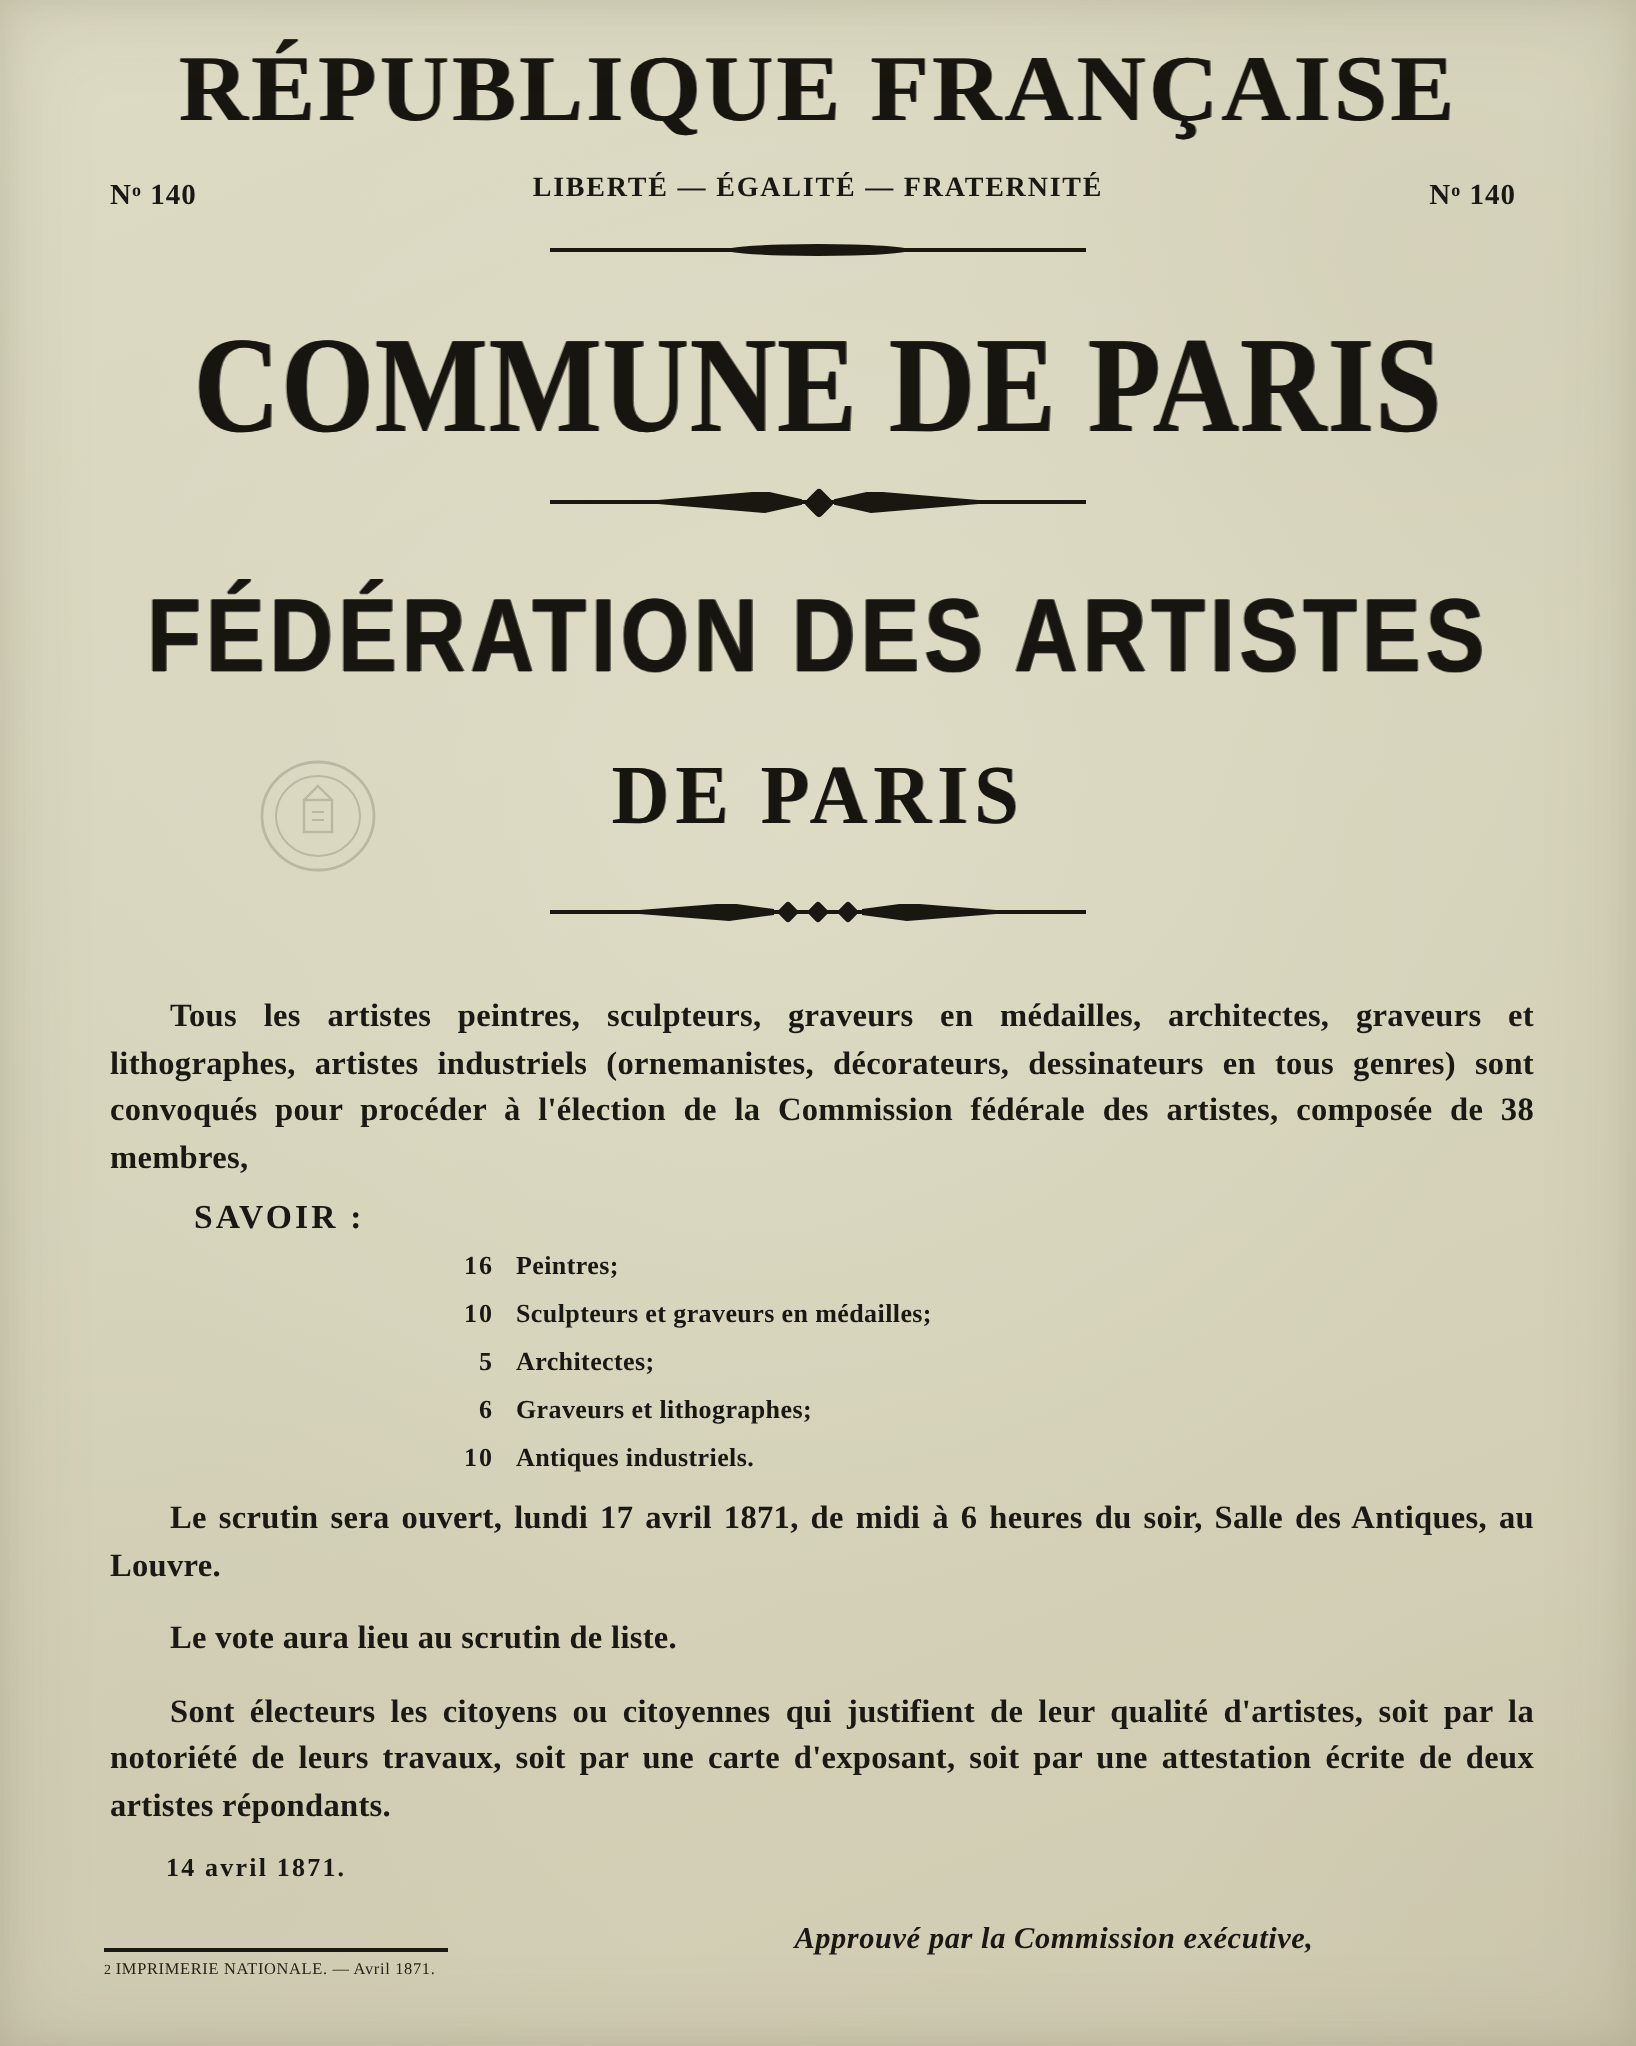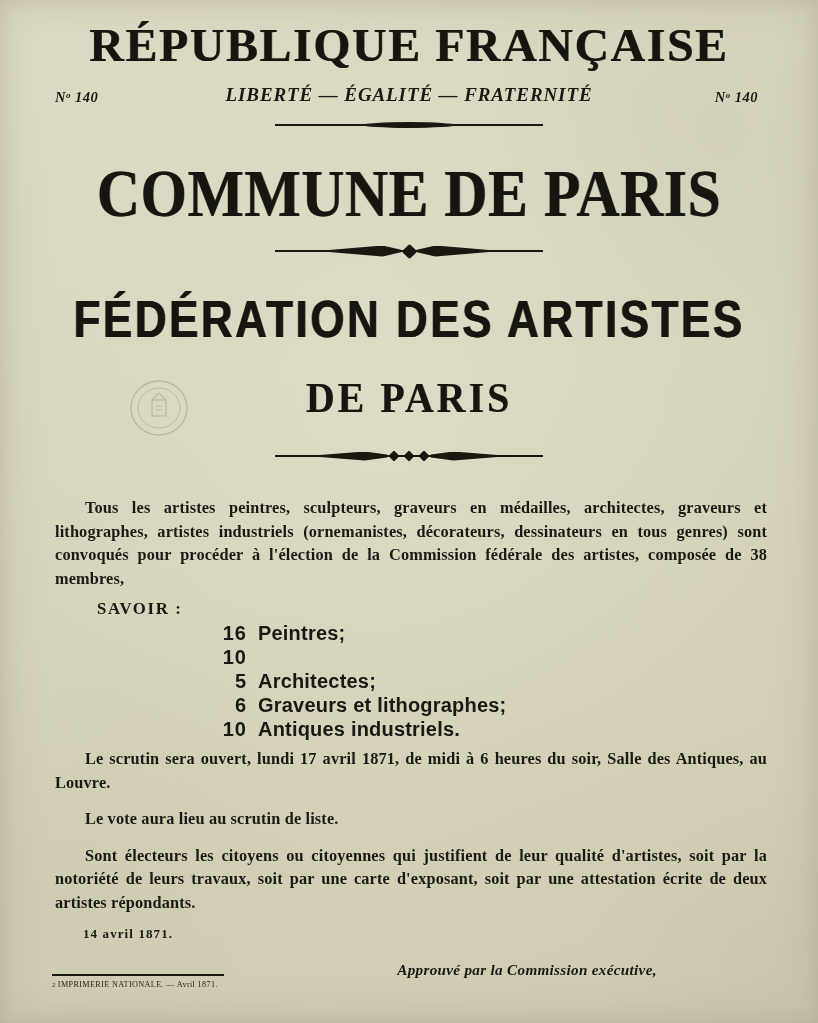--- a/index.html
+++ b/index.html
@@ -56,26 +56,25 @@
     line-height: 1;
     transform: scaleX(1.02);
     color: #17150f;
     text-shadow: 0.5px 0 0 rgba(23,21,15,0.55), -0.4px 0 0 rgba(23,21,15,0.3);
   }
 
   .numrow {
     position: relative;
     height: 26px;
     margin-top: 13px;
-    font-style: italic;
   }
   .devise {
     font-family: "Liberation Serif", serif;
     font-weight: bold;
-    font-size: 19px;
+    font-size: 14px;
     letter-spacing: 0.9px;
     text-align: center;
     line-height: 26px;
   }
   .num {
     position: absolute;
     top: 0;
     line-height: 26px;
     font-family: "Liberation Serif", serif;
     font-weight: bold;
@@ -249,23 +248,23 @@
     letter-spacing: 1.6px;
     margin: 9px 0 2px 42px;
   }
 
   .list {
     margin: 0 0 6px 0;
     padding: 0;
     list-style: none;
   }
   .list li {
-    font-family: Liberation Sans, sans-serif;
-    font-weight: bold;
-    font-size: 20px;
+    font-family: Liberation Serif, serif;
+    font-weight: bold;
+    font-size: 13px;
     line-height: 24px;
     letter-spacing: 0.2px;
     padding-left: 160px;
     display: flex;
   }
   .list li .qty {
     width: 32px;
     text-align: right;
     margin-right: 11px;
     letter-spacing: 1px;
@@ -395,20 +394,21 @@
 
     <div class="savoir">SAVOIR :</div>
 
     <ul class="list">
       <li>
         <span class="qty">16</span>
         <span>Peintres;</span>
       </li>
       <li>
         <span class="qty">10</span>
+        <span>Sculpteurs et graveurs en médailles;</span>
       </li>
       <li>
         <span class="qty">5</span>
         <span>Architectes;</span>
       </li>
       <li>
         <span class="qty">6</span>
         <span>Graveurs et lithographes;</span>
       </li>
       <li>

